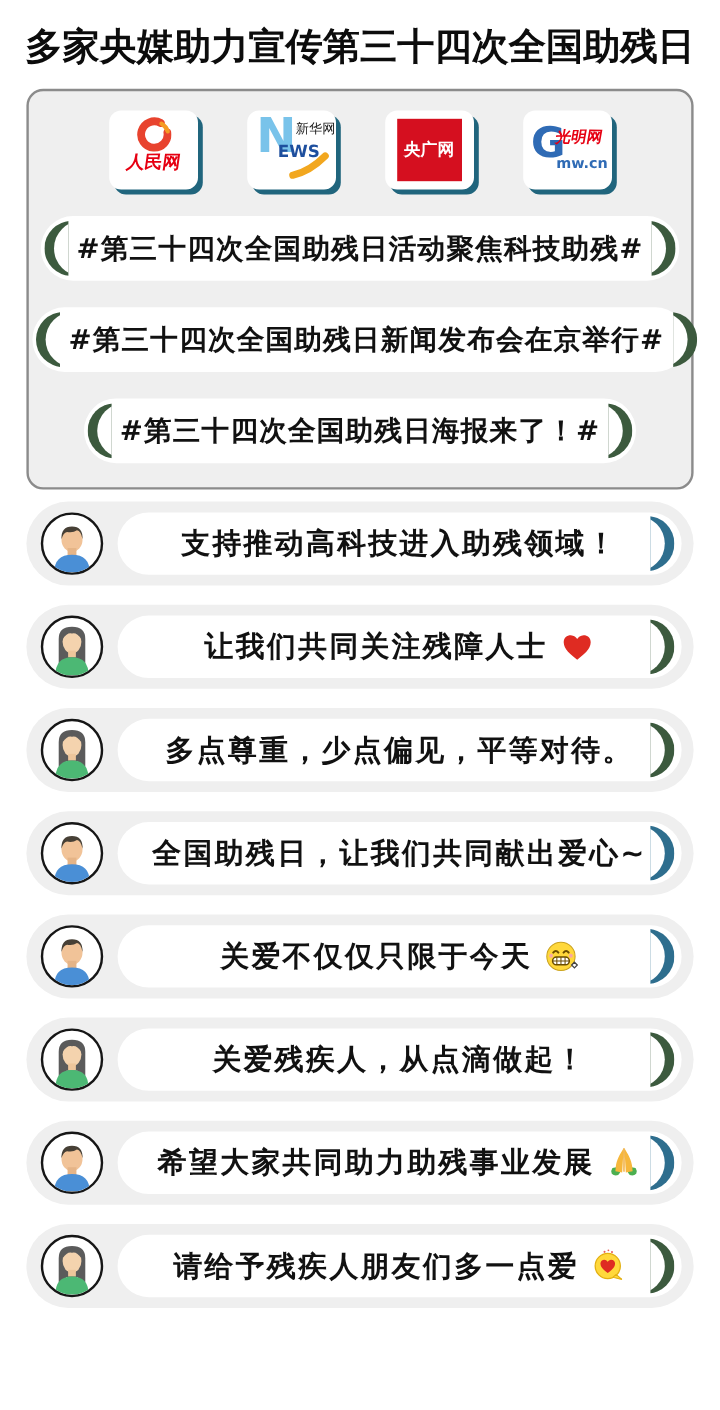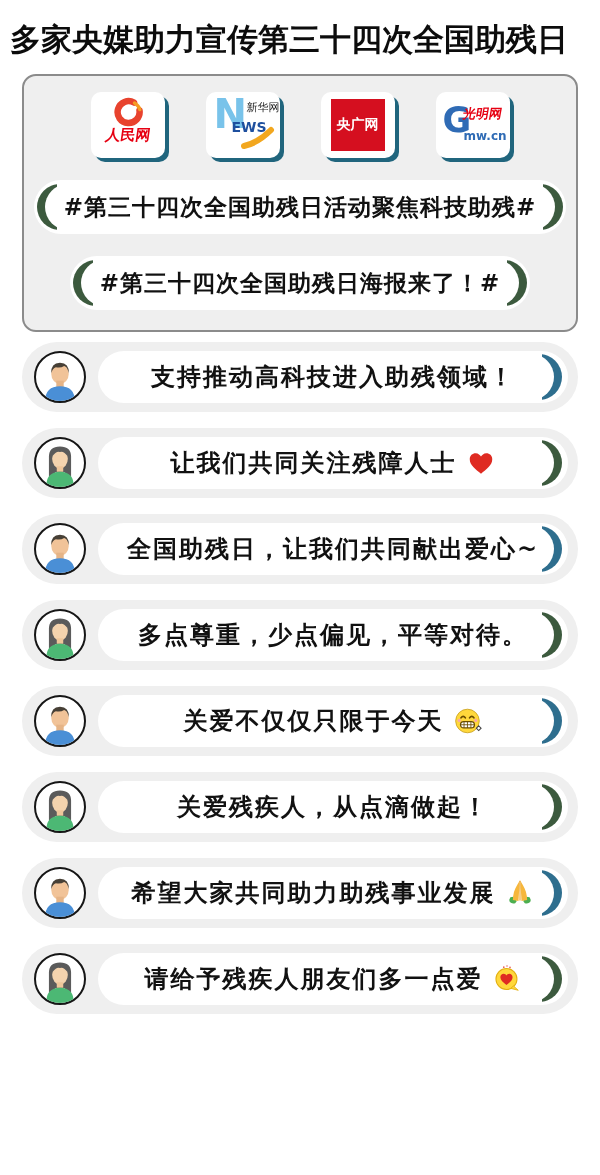--- a/index.html
+++ b/index.html
@@ -1,20 +1,20 @@
 <!DOCTYPE html>
 <html><head>
 <meta charset="utf-8">
 <style>
   html,body{margin:0;padding:0;background:#fff;}
   .canvas{width:600px;height:1175px;position:relative;margin:0 auto;background:#fff;overflow:hidden;
           font-family:"DejaVu Sans","Liberation Sans",sans-serif;color:#111;}
 
   
-  .title-top{margin:18px 10px 0;font-size:31px;line-height:42px;
+  .title-top{margin:18px 10px 0;text-align:center;font-size:31px;line-height:42px;
              font-weight:900;color:#0c0c0c;letter-spacing:0;white-space:nowrap;}
   .title-comments{margin:26px 10px 0;text-align:center;font-size:28px;line-height:40px;
              font-weight:900;color:#0c0c0c;letter-spacing:1px;}
 
   
   .media-panel{margin:14px 22px 0;background:#efefef;border:2px solid #8b8b8b;border-radius:14px;
                padding:16px 0 20px;box-sizing:border-box;}
   .logos{display:flex;justify-content:center;gap:41px;}
   .logo-card{width:74px;height:66px;background:#fff;border-radius:10px;position:relative;overflow:hidden;
              box-shadow:4px 4px 0 #20657d;flex:none;}
@@ -112,20 +112,31 @@
         <span class="cres r">
             <i class="c1" style="background: rgb(60, 90, 62);"></i>
             <i class="c2"></i>
           </span>
       </div>
       <div class="hashtag">
         <span class="cres l">
             <i class="c1" style="background: rgb(60, 90, 62);"></i>
             <i class="c2"></i>
           </span>
+        <span class="txt">#第三十四次全国助残日新闻发布会在京举行#</span>
+        <span class="cres r">
+            <i class="c1" style="background: rgb(60, 90, 62);"></i>
+            <i class="c2"></i>
+          </span>
+      </div>
+      <div class="hashtag">
+        <span class="cres l">
+            <i class="c1" style="background: rgb(60, 90, 62);"></i>
+            <i class="c2"></i>
+          </span>
         <span class="txt">#第三十四次全国助残日海报来了！#</span>
         <span class="cres r">
             <i class="c1" style="background: rgb(60, 90, 62);"></i>
             <i class="c2"></i>
           </span>
       </div>
     </div>
   </div>
 
 
@@ -167,49 +178,49 @@
         <span class="cres r">
             <i class="c1" style="background: rgb(60, 90, 62);"></i>
             <i class="c2"></i>
           </span>
       </div>
     </div>
 
     <div class="row">
       <div class="avatar">
         <svg viewBox="0 0 52 52">
-            <ellipse cx="26" cy="22.5" rx="9.5" ry="11" fill="#f1c398"></ellipse>
-            <path d="M16.5 22 Q16 10.5 26 10.5 Q36 10.5 35.5 22 Q34 14.5 30.5 14 Q27 16.5 21.5 15.5 Q18 16.5 16.5 22 Z" fill="#474036"></path>
-            <rect x="22" y="30" width="8" height="7" fill="#e5b487"></rect>
-            <path d="M10 52 Q10 36 26 36 Q42 36 42 52 Z" fill="#4a8fd6"></path>
-          </svg>
-      </div>
-      <div class="bubble">
-        <span class="txt">全国助残日，让我们共同献出爱心~</span>
-        <span class="cres r">
-            <i class="c1" style="background: rgb(46, 110, 142);"></i>
-            <i class="c2"></i>
-          </span>
-      </div>
-    </div>
-
-    <div class="row">
-      <div class="avatar">
-        <svg viewBox="0 0 52 52">
             <path d="M14 46 L14 19 Q14 8 26 8 Q38 8 38 19 L38 46 Q32 42 31 36 L21 36 Q20 42 14 46 Z" fill="#5b5b5b"></path>
             <ellipse cx="26" cy="21.5" rx="8.5" ry="10.5" fill="#f4d3ae"></ellipse>
             <path d="M17.5 19 Q18 10 26 10 Q34 10 34.5 19 Q30 12.5 26 14 Q22 12.5 17.5 19 Z" fill="#5b5b5b"></path>
             <rect x="22.5" y="29.5" width="7" height="6" fill="#eec69b"></rect>
             <path d="M11 52 Q11 35.5 26 35.5 Q41 35.5 41 52 Z" fill="#4cb874"></path>
           </svg>
       </div>
       <div class="bubble">
         <span class="txt">多点尊重，少点偏见，平等对待。</span>
         <span class="cres r">
             <i class="c1" style="background: rgb(60, 90, 62);"></i>
+            <i class="c2"></i>
+          </span>
+      </div>
+    </div>
+
+    <div class="row">
+      <div class="avatar">
+        <svg viewBox="0 0 52 52">
+            <ellipse cx="26" cy="22.5" rx="9.5" ry="11" fill="#f1c398"></ellipse>
+            <path d="M16.5 22 Q16 10.5 26 10.5 Q36 10.5 35.5 22 Q34 14.5 30.5 14 Q27 16.5 21.5 15.5 Q18 16.5 16.5 22 Z" fill="#474036"></path>
+            <rect x="22" y="30" width="8" height="7" fill="#e5b487"></rect>
+            <path d="M10 52 Q10 36 26 36 Q42 36 42 52 Z" fill="#4a8fd6"></path>
+          </svg>
+      </div>
+      <div class="bubble">
+        <span class="txt">全国助残日，让我们共同献出爱心~</span>
+        <span class="cres r">
+            <i class="c1" style="background: rgb(46, 110, 142);"></i>
             <i class="c2"></i>
           </span>
       </div>
     </div>
 
     <div class="row">
       <div class="avatar">
         <svg viewBox="0 0 52 52">
             <ellipse cx="26" cy="22.5" rx="9.5" ry="11" fill="#f1c398"></ellipse>
             <path d="M16.5 22 Q16 10.5 26 10.5 Q36 10.5 35.5 22 Q34 14.5 30.5 14 Q27 16.5 21.5 15.5 Q18 16.5 16.5 22 Z" fill="#474036"></path>

